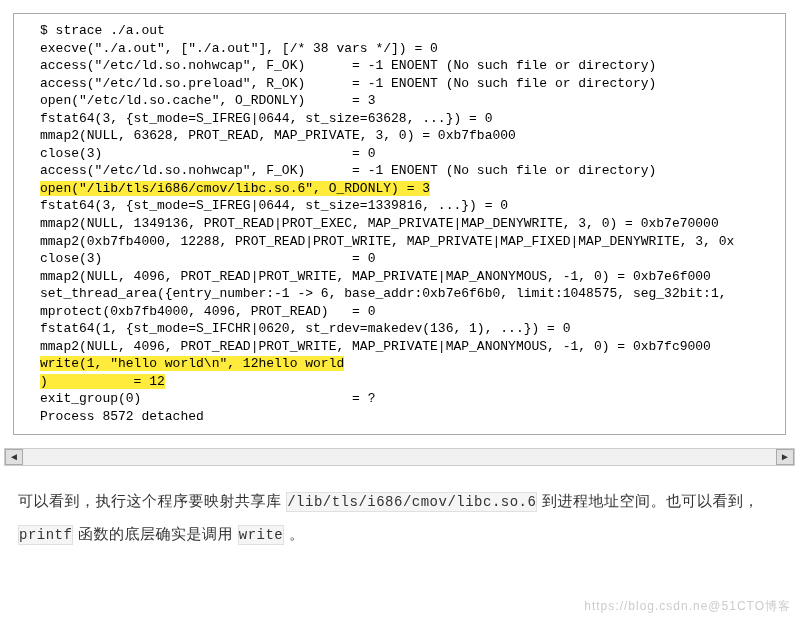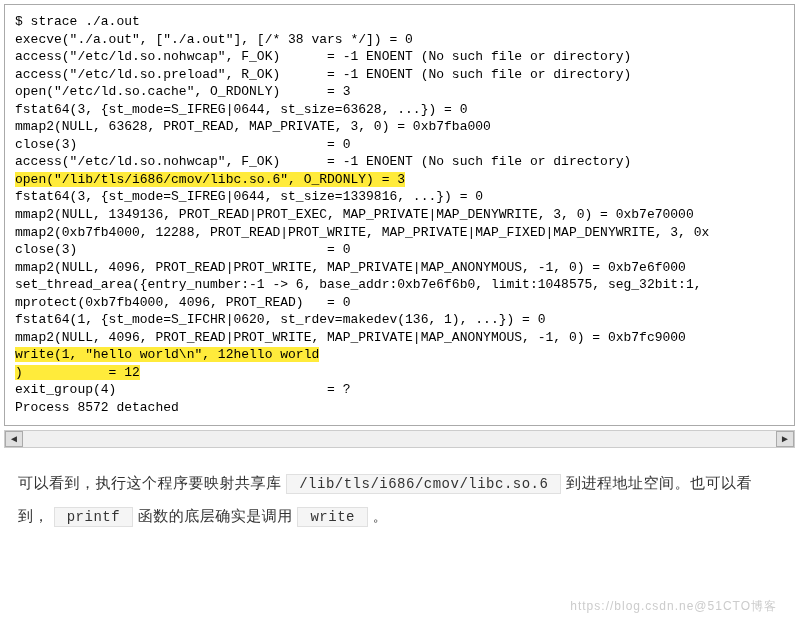--- a/index.html
+++ b/index.html
@@ -5,22 +5,22 @@
   body {
     margin: 0;
     padding: 0;
     font-family: "Microsoft YaHei", "PingFang SC", sans-serif;
     font-size: 14px;
     background: #fff;
     width: 799px;
   }
   .terminal-box {
     border: 1px solid #aaa;
-    margin: 4px;
-    padding: 8px 10px;
+    margin: 13px;
+    padding: 8px 26px;
     background: #fff;
     overflow-x: auto;
     white-space: nowrap;
   }
   .terminal-line {
     font-family: "Courier New", monospace;
     font-size: 13px;
     line-height: 1.35;
     white-space: pre;
     color: #000;
@@ -52,27 +52,27 @@
   .explanation {
     padding: 14px 18px 10px 18px;
     font-size: 15px;
     line-height: 2.2;
     color: #333;
     letter-spacing: 0.5px;
   }
   .explanation .code-inline {
     font-family: "Courier New", monospace;
     background: #f5f5f5;
-    padding: 1px 12px;
+    padding: 1px 0;
     border: 1px solid #e0e0e0;
     font-size: 14px;
   }
   .watermark {
     position: absolute;
-    right: 22px;
+    right: 8px;
     bottom: 4px;
     color: #ccc;
     font-size: 12px;
     letter-spacing: 1px;
   }
 </style>
 </head>
 <body>
 
 <div class="terminal-box" id="terminal-lines">
@@ -90,21 +90,21 @@
     <div class="terminal-line">mmap2(NULL, 1349136, PROT_READ|PROT_EXEC, MAP_PRIVATE|MAP_DENYWRITE, 3, 0) = 0xb7e70000</div>
     <div class="terminal-line">mmap2(0xb7fb4000, 12288, PROT_READ|PROT_WRITE, MAP_PRIVATE|MAP_FIXED|MAP_DENYWRITE, 3, 0x</div>
     <div class="terminal-line">close(3)                                = 0</div>
     <div class="terminal-line">mmap2(NULL, 4096, PROT_READ|PROT_WRITE, MAP_PRIVATE|MAP_ANONYMOUS, -1, 0) = 0xb7e6f000</div>
     <div class="terminal-line">set_thread_area({entry_number:-1 -&gt; 6, base_addr:0xb7e6f6b0, limit:1048575, seg_32bit:1,</div>
     <div class="terminal-line">mprotect(0xb7fb4000, 4096, PROT_READ)   = 0</div>
     <div class="terminal-line">fstat64(1, {st_mode=S_IFCHR|0620, st_rdev=makedev(136, 1), ...}) = 0</div>
     <div class="terminal-line">mmap2(NULL, 4096, PROT_READ|PROT_WRITE, MAP_PRIVATE|MAP_ANONYMOUS, -1, 0) = 0xb7fc9000</div>
     <div class="terminal-line"><span class="hl">write(1, "hello world\n", 12hello world</span></div>
     <div class="terminal-line"><span class="hl">)           = 12</span></div>
-    <div class="terminal-line">exit_group(4)                           = ?</div>
+    <div class="terminal-line">exit_group(0)                           = ?</div>
     <div class="terminal-line">Process 8572 detached</div>
   </div>
 
 <div class="scrollbar-track">
   <div class="scrollbar-btn left">◄</div>
   <div class="scrollbar-btn right">►</div>
 </div>
 
 <div class="explanation">
   <span>可以看到，执行这个程序要映射共享库 </span><span class="code-inline">/lib/tls/i686/cmov/libc.so.6</span><span> 到进程地址空间。也可以看到， </span><span class="code-inline">printf</span><span> 函数的底层确实是调用 </span><span class="code-inline">write</span><span> 。</span>

